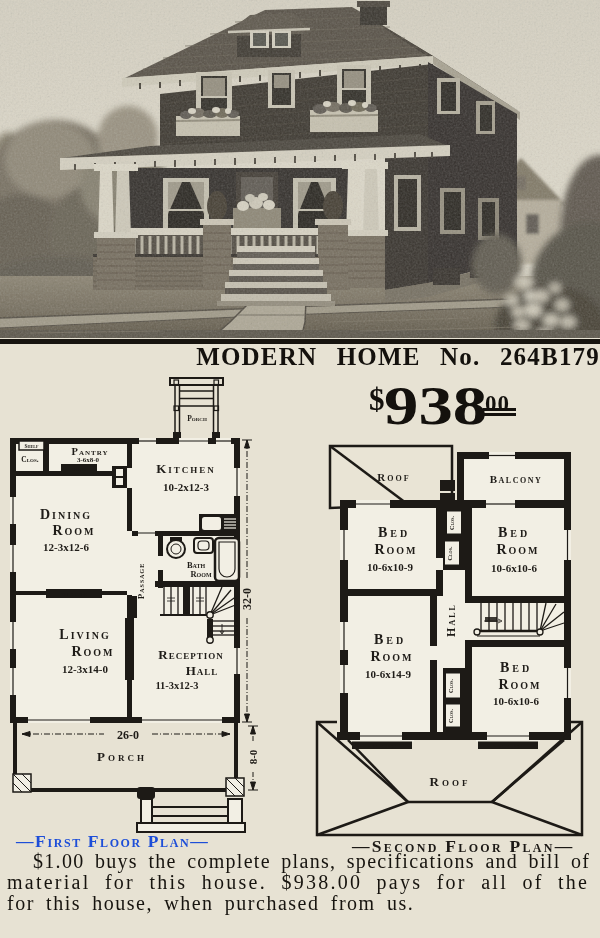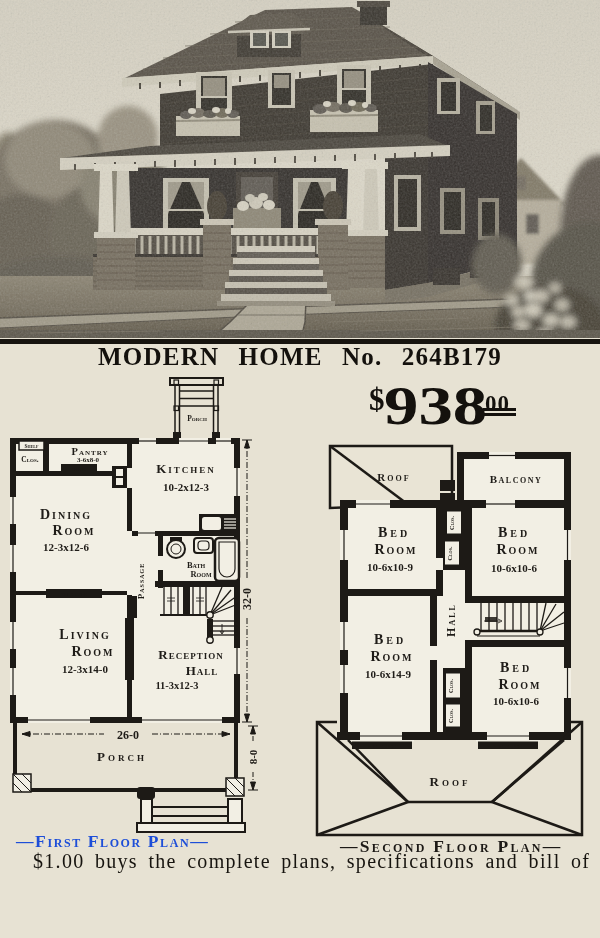--- a/index.html
+++ b/index.html
@@ -395,21 +395,21 @@
 
 <rect x="0" y="0" width="600" height="338" fill="#808080" filter="url(#grain)" opacity="0.5"></rect>
 <rect x="0" y="0" width="600" height="338" fill="#d8d3c5" opacity="0.08"></rect>
 <rect x="0" y="0" width="600" height="338" fill="none"></rect>
 
 <rect x="0" y="330" width="600" height="8" fill="#e3decf" opacity="0"></rect>
 <rect x="0" y="338" width="600" height="1" fill="#e8e3d4"></rect>
 <rect x="0" y="339" width="600" height="5" fill="#17140f"></rect>
 </svg>
 
-<div class="abs" style="left:0;top:343px;width:600px;text-align:center;font-size:25px;font-weight:bold;color:#14110d;letter-spacing:1.2px;word-spacing:12px;">MODERN HOME No. 264B179</div>
+<div class="abs" style="left:0;top:343px;width:600px;text-align:right;font-size:25px;font-weight:bold;color:#14110d;letter-spacing:1.2px;word-spacing:12px;">MODERN HOME No. 264B179</div>
 
 <div class="abs" style="left:369px;top:374px;width:160px;height:60px;color:#14110d;white-space:nowrap;">
   <span style="font-size:31px;font-weight:bold;vertical-align:14px;letter-spacing:-1px;">$</span><span style="display:inline-block;font-size:55px;font-weight:bold;transform:scaleX(1.25);transform-origin:0 50%;">938</span>
   <span style="position:absolute;left:116px;top:22px;font-size:23px;font-weight:bold;letter-spacing:1px;line-height:15px;">00</span>
   <div style="position:absolute;left:114px;top:34px;width:33px;height:2px;border-top:3px solid #14110d;border-bottom:3px solid #14110d;"></div>
 </div>
 
 <svg class="abs" style="left:0;top:374px" width="300" height="464" viewBox="0 374 300 464">
 
 <g stroke="#1d1a16" fill="none">
@@ -785,17 +785,19 @@
 <line x1="582" y1="835" x2="492" y2="802"></line>
 <line x1="348" y1="740" x2="408" y2="802"></line>
 <line x1="564" y1="740" x2="492" y2="802"></line>
 <line x1="408" y1="802" x2="492" y2="802"></line>
 </g>
 <text x="450" y="786" font-size="13" text-anchor="middle" class="sc" font-weight="bold" letter-spacing="3">Roof</text>
 </svg>
 
 <div class="abs sc" style="left:16px;top:831px;font-size:17.5px;font-weight:bold;color:#1d4ed8;letter-spacing:1.6px;white-space:nowrap;">—First Floor Plan—</div>
 
-<div class="abs sc" style="left:340px;top:836px;font-size:17.5px;font-weight:bold;color:#1c1916;letter-spacing:2.3px;white-space:nowrap;">—Second Floor Plan—</div>
+<div class="abs sc" style="left:352px;top:836px;font-size:17.5px;font-weight:bold;color:#1c1916;letter-spacing:2.3px;white-space:nowrap;">—Second Floor Plan—</div>
 
 <div class="abs" style="left:7px;top:851px;width:593px;font-size:20px;color:#17140f;line-height:21.2px;white-space:nowrap;">
 <div style="letter-spacing:1.3px;word-spacing:4.15px;text-indent:26px;">$1.00 buys the complete plans, specifications and bill of</div>
+<div style="letter-spacing:2.25px;word-spacing:7.19px;">material for this house. $938.00 pays for all of the</div>
+<div style="letter-spacing:1.5px;word-spacing:4.79px;">for this house, when purchased from us.</div>
 </div>
 
 </body></html>

